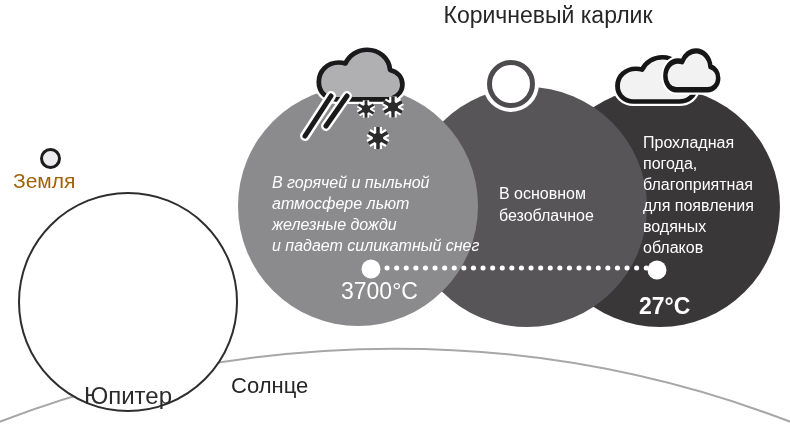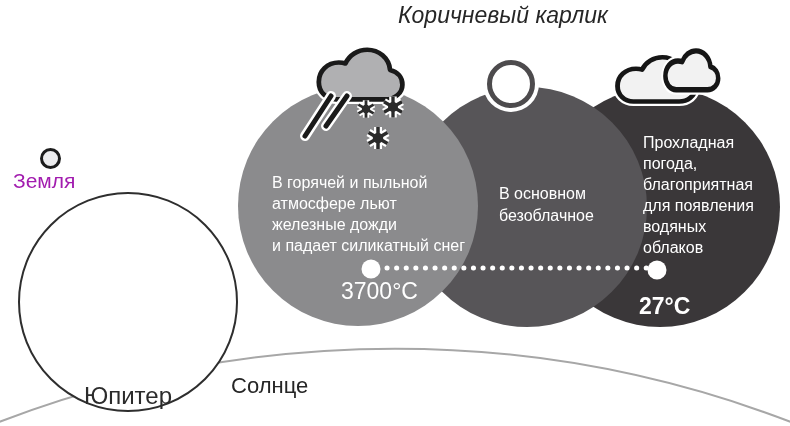--- a/index.html
+++ b/index.html
@@ -5,47 +5,47 @@
   html,body{margin:0;padding:0;background:#ffffff;}
   .stage{
     position:relative;width:790px;height:426px;background:#ffffff;overflow:hidden;
     font-family:"Liberation Sans","DejaVu Sans",sans-serif;color:#262626;
   }
   .abs{position:absolute;}
   svg{display:block;}
 
   
   .title{
-    left:398px;top:2px;width:300px;
-    font-size:23px;font-weight:400;color:#262626;z-index:30;font-style:italic;
+    left:398px;top:2px;width:300px;text-align:center;
+    font-size:23px;font-weight:400;color:#262626;z-index:30;
   }
 
   
   .earth{
     left:40px;top:148px;width:21px;height:21px;border-radius:50%;
     background:#ececee;border:3px solid #1c1c1c;box-sizing:border-box;z-index:2;
   }
-  .earth-label{left:13px;top:169px;font-size:21px;color:#a21caf;z-index:2;}
+  .earth-label{left:13px;top:169px;font-size:21px;color:#a16207;z-index:2;}
   .jupiter{
     left:18px;top:192px;width:220px;height:220px;border-radius:50%;
     background:#ffffff;border:2px solid #2e2e2e;box-sizing:border-box;z-index:3;
     display:flex;align-items:flex-end;justify-content:center;
   }
   .jupiter-label{font-size:24px;color:#2b2b2b;}
   .sun-label{left:231px;top:373px;font-size:22px;color:#262626;z-index:4;}
   .sun-arc-svg{left:0;top:0;z-index:1;}
 
   
   .dwarf{border-radius:50%;width:240px;height:240px;}
   .dwarf-1{left:238px;top:86px;z-index:7;}
   .dwarf-2{left:407px;top:87px;z-index:6;}
   .dwarf-3{left:540px;top:87px;z-index:5;}
 
   .dwarf-text{z-index:20;color:#ffffff;font-size:16px;line-height:21px;white-space:nowrap;}
-  .dwarf-text-1{left:272px;top:172px;}
+  .dwarf-text-1{left:272px;top:172px;font-style:italic;}
   .dwarf-text-2{left:499px;top:183px;line-height:22px;}
   .dwarf-text-3{left:643px;top:132px;}
 
   .temp-label{z-index:26;color:#ffffff;font-size:23px;white-space:nowrap;}
   .temp-1{left:341px;top:278px;}
   .temp-3{left:639px;top:293px;font-weight:bold;}
 
   
   .icon{z-index:25;}
   .storm-icon{left:293px;top:38px;}

